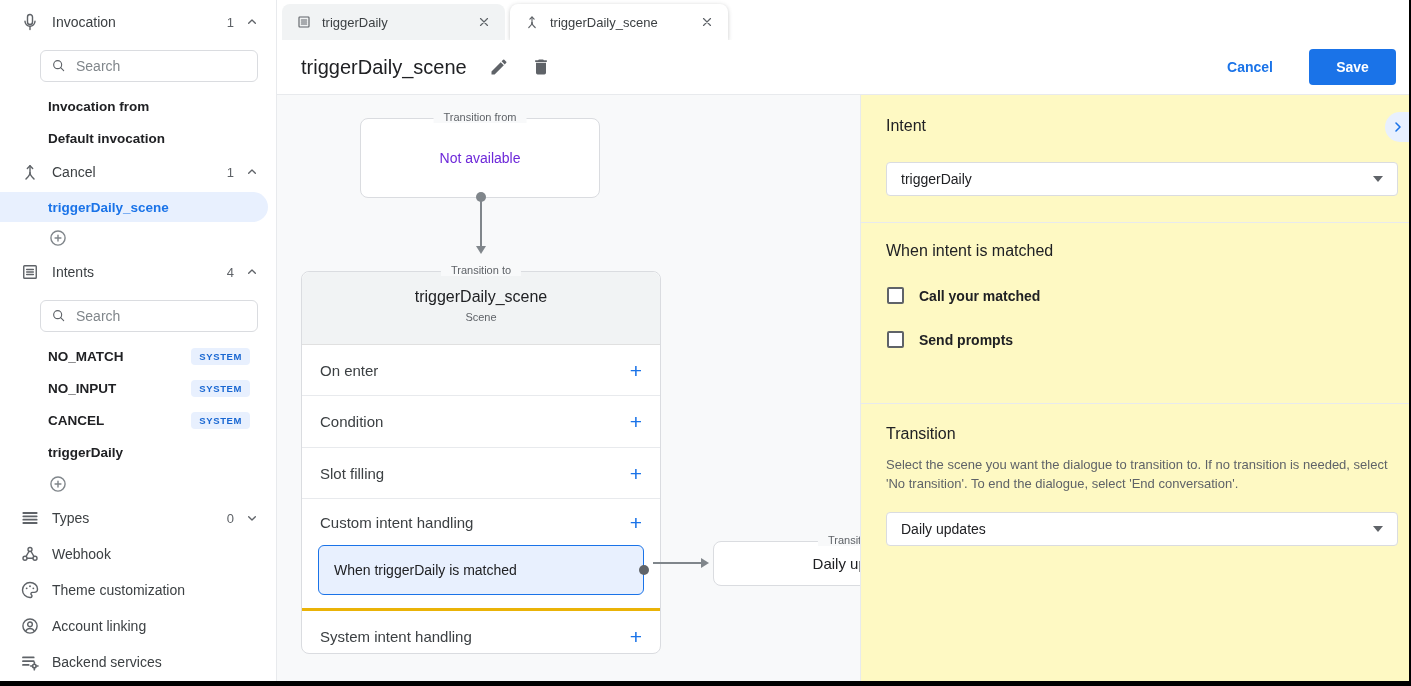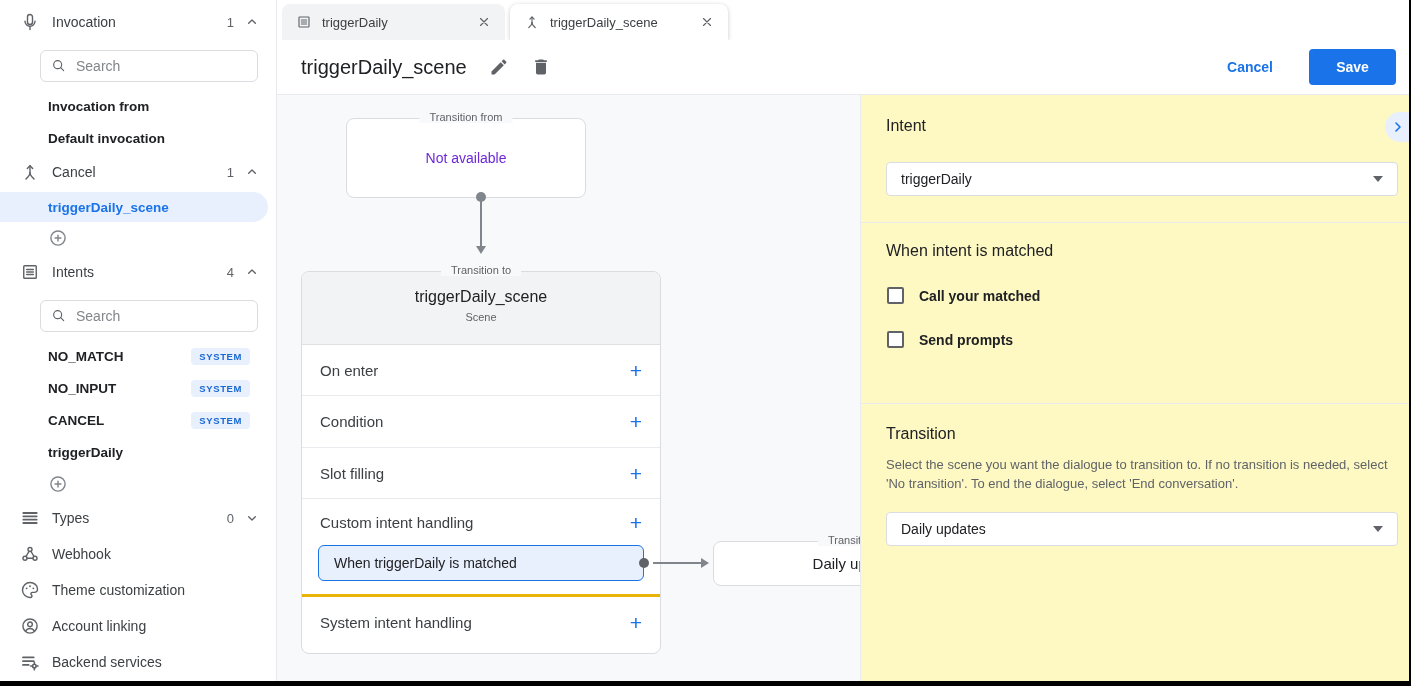--- a/index.html
+++ b/index.html
@@ -52,39 +52,39 @@
     border-radius:4px; font-size:14px; font-weight:600; font-family:Liberation Sans, sans-serif; cursor:pointer; }
   .icbtn { display:flex; cursor:pointer; }
   .fillic { width:20px; height:20px; fill:#5f6368; }
 
   
   .canvas { position:absolute; left:277px; top:95px; width:583px; height:586px;
     background:#f8f9fa; overflow:hidden; z-index:1; }
   .node { position:absolute; background:#fff; border:1px solid #dadce0; border-radius:8px; }
   .legend { position:absolute; top:-8px; left:50%; transform:translateX(-50%);
     background:#f8f9fa; padding:0 10px; font-size:11px; color:#5f6368; white-space:nowrap; }
-  .from-box { left:69px; top:23px; width:240px; height:80px; display:flex; align-items:center; justify-content:center; }
+  .from-box { left:83px; top:23px; width:240px; height:80px; display:flex; align-items:center; justify-content:center; }
   .from-box .ntext { font-size:14px; color:#6d28d9; }
   .joint { position:absolute; width:10px; height:10px; border-radius:50%; background:#80868b; }
   .vline { position:absolute; width:2px; background:#80868b; }
   .hline { position:absolute; height:2px; background:#80868b; }
   .arr-down { position:absolute; width:0; height:0; border-left:5px solid transparent;
     border-right:5px solid transparent; border-top:8px solid #80868b; }
   .arr-right { position:absolute; width:0; height:0; border-top:5px solid transparent;
     border-bottom:5px solid transparent; border-left:8px solid #80868b; }
 
   .scene-card { left:24px; top:176px; width:360px; height:383px; }
   .sc-head { height:73px; background:#f1f3f4; border-radius:8px 8px 0 0;
     border-bottom:1px solid #e0e0e0; text-align:center; padding-top:16px; cursor:default; }
   .sc-title { font-size:16px; color:#202124; }
   .sc-sub { font-size:11px; color:#5f6368; margin-top:5px; }
   .sc-row { display:flex; align-items:center; padding:0 18px; border-bottom:1px solid #e8eaed; }
   .sc-row .rlbl { font-size:15px; color:#3c4043; flex:1; }
   .plus { color:#1a73e8; font-size:21px; font-weight:400; line-height:1; cursor:pointer; }
-  .chip { margin:0 16px; height:36px; background:#e8f0fe; border:1.5px solid #1a73e8;
+  .chip { margin:0 16px; height:50px; background:#e8f0fe; border:1.5px solid #1a73e8;
     border-radius:6px; display:flex; align-items:center; padding:0 15px; position:relative; cursor:pointer; }
   .chip span { font-size:14px; color:#202124; }
   .chip-dot { position:absolute; right:-6px; top:50%; transform:translateY(-50%);
     width:10px; height:10px; border-radius:50%; background:#5f6368; }
   .next-card { left:436px; top:446px; width:290px; height:45px;
     display:flex; align-items:center; justify-content:center; cursor:pointer; }
   .next-card .ntext { font-size:15px; color:#202124; }
 
   
   .panel { position:absolute; left:860px; top:95px; width:551px; height:586px;

